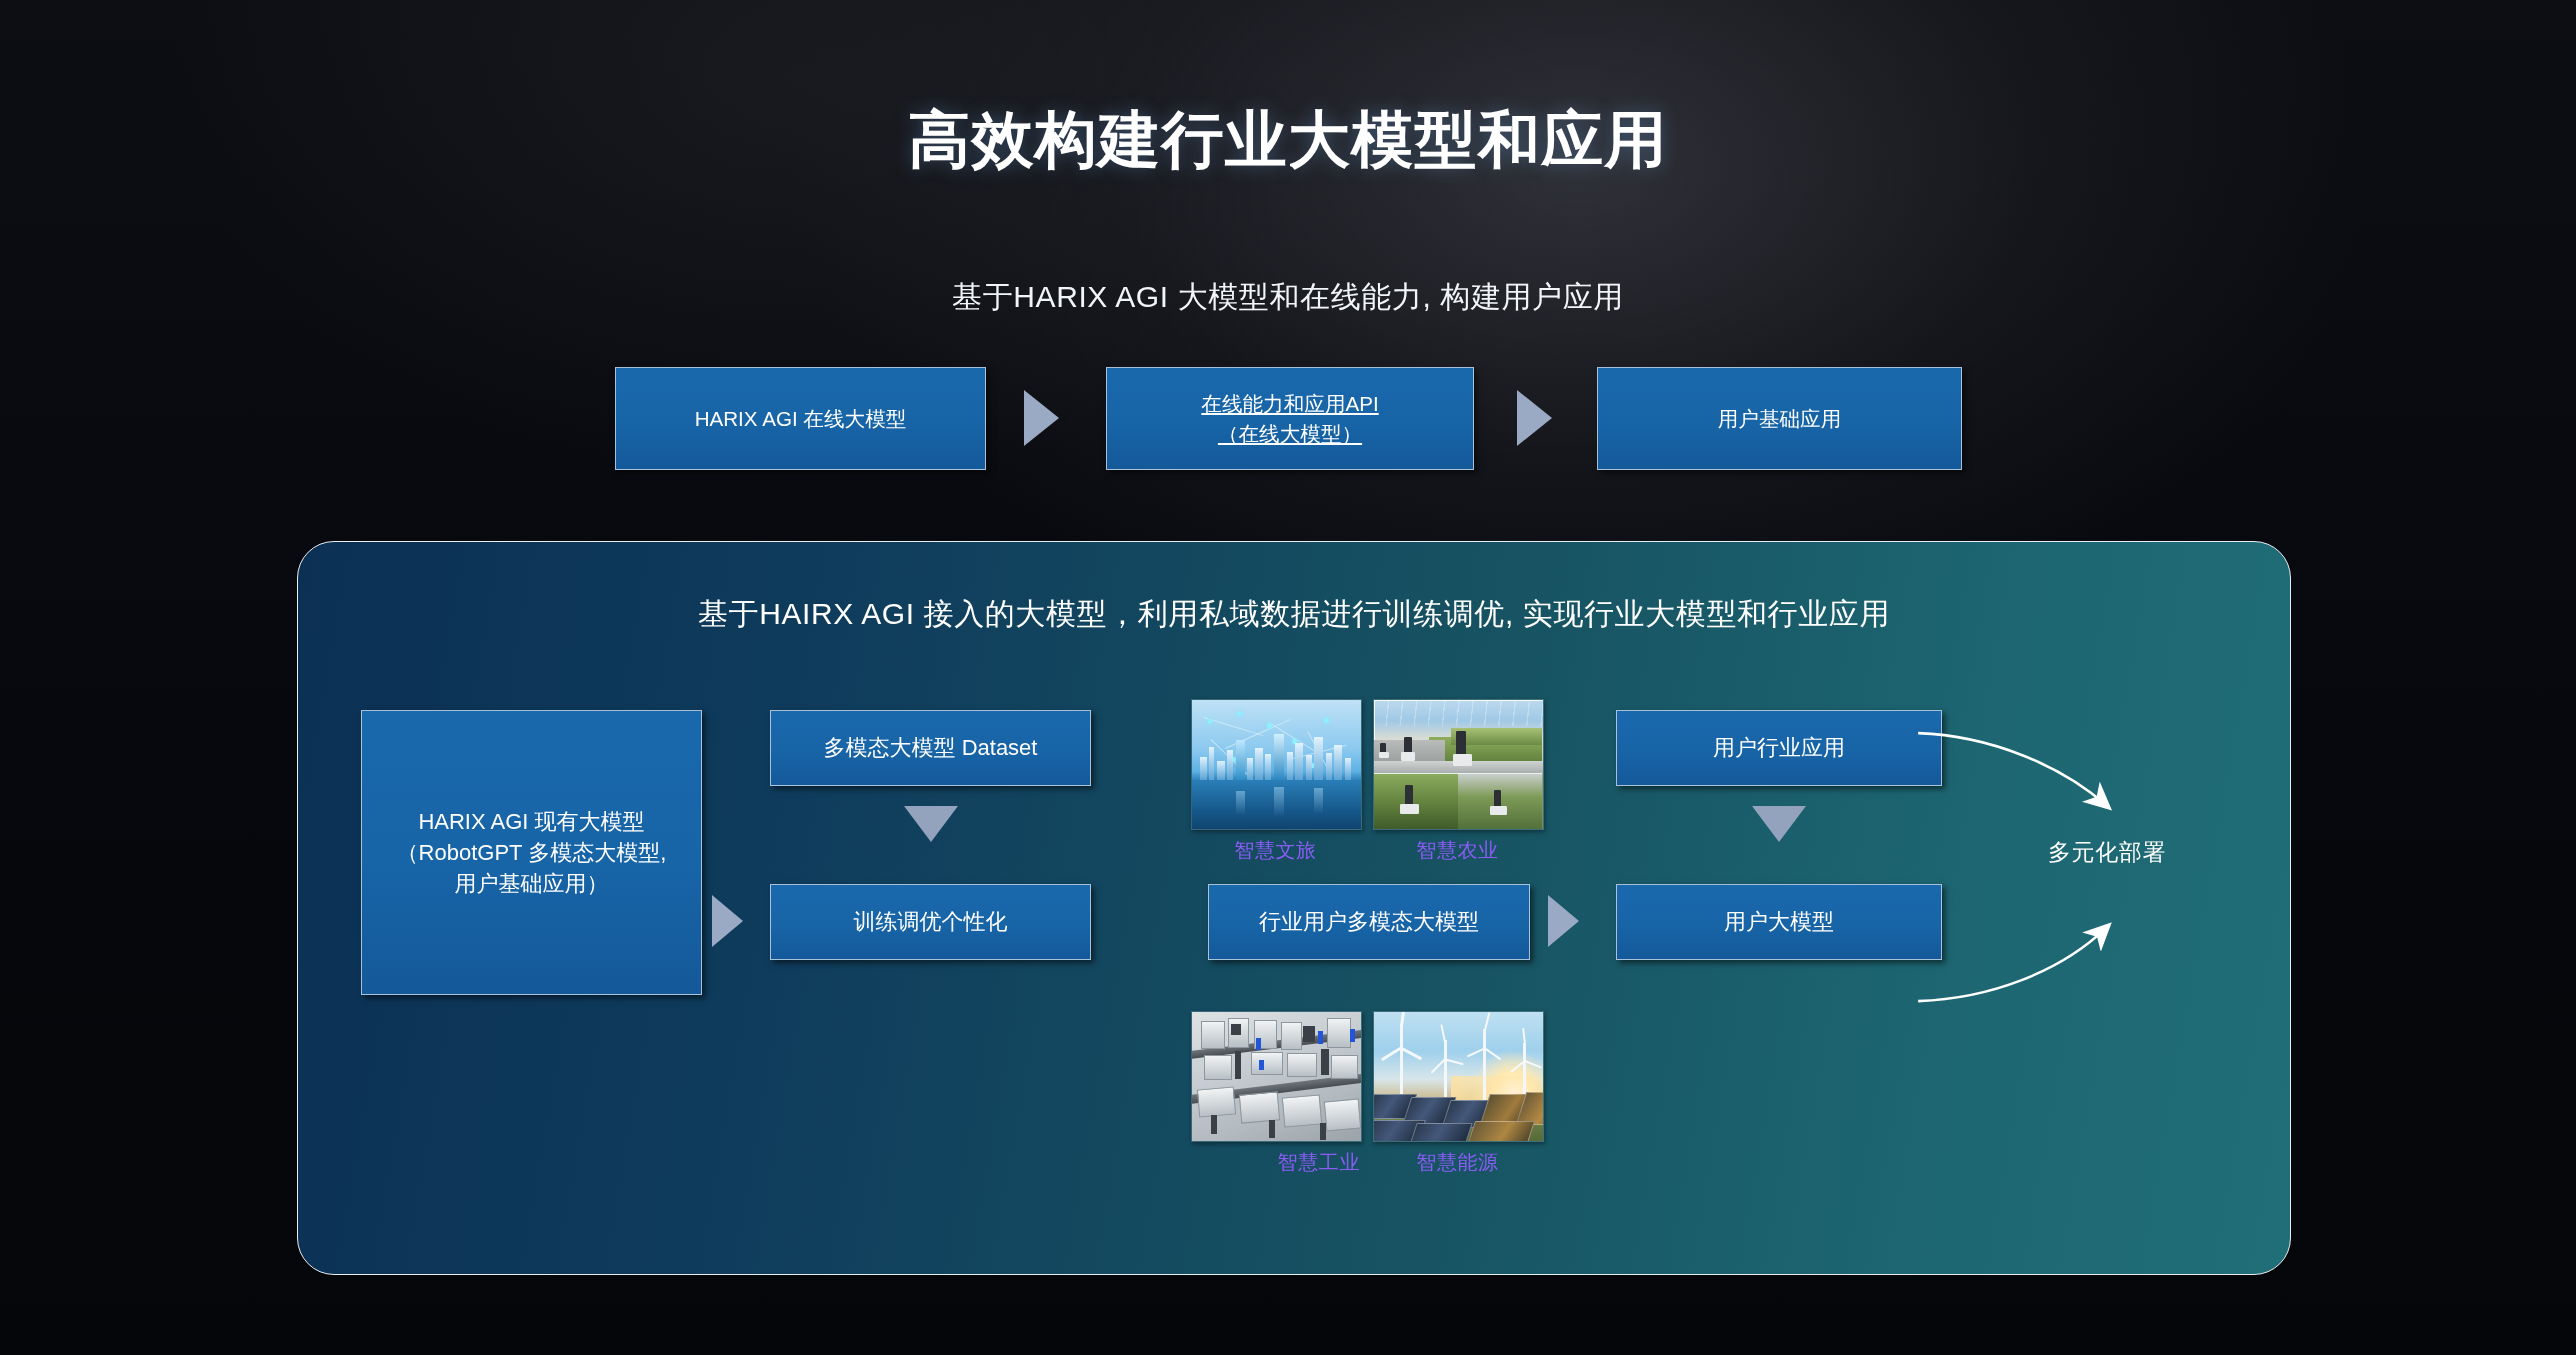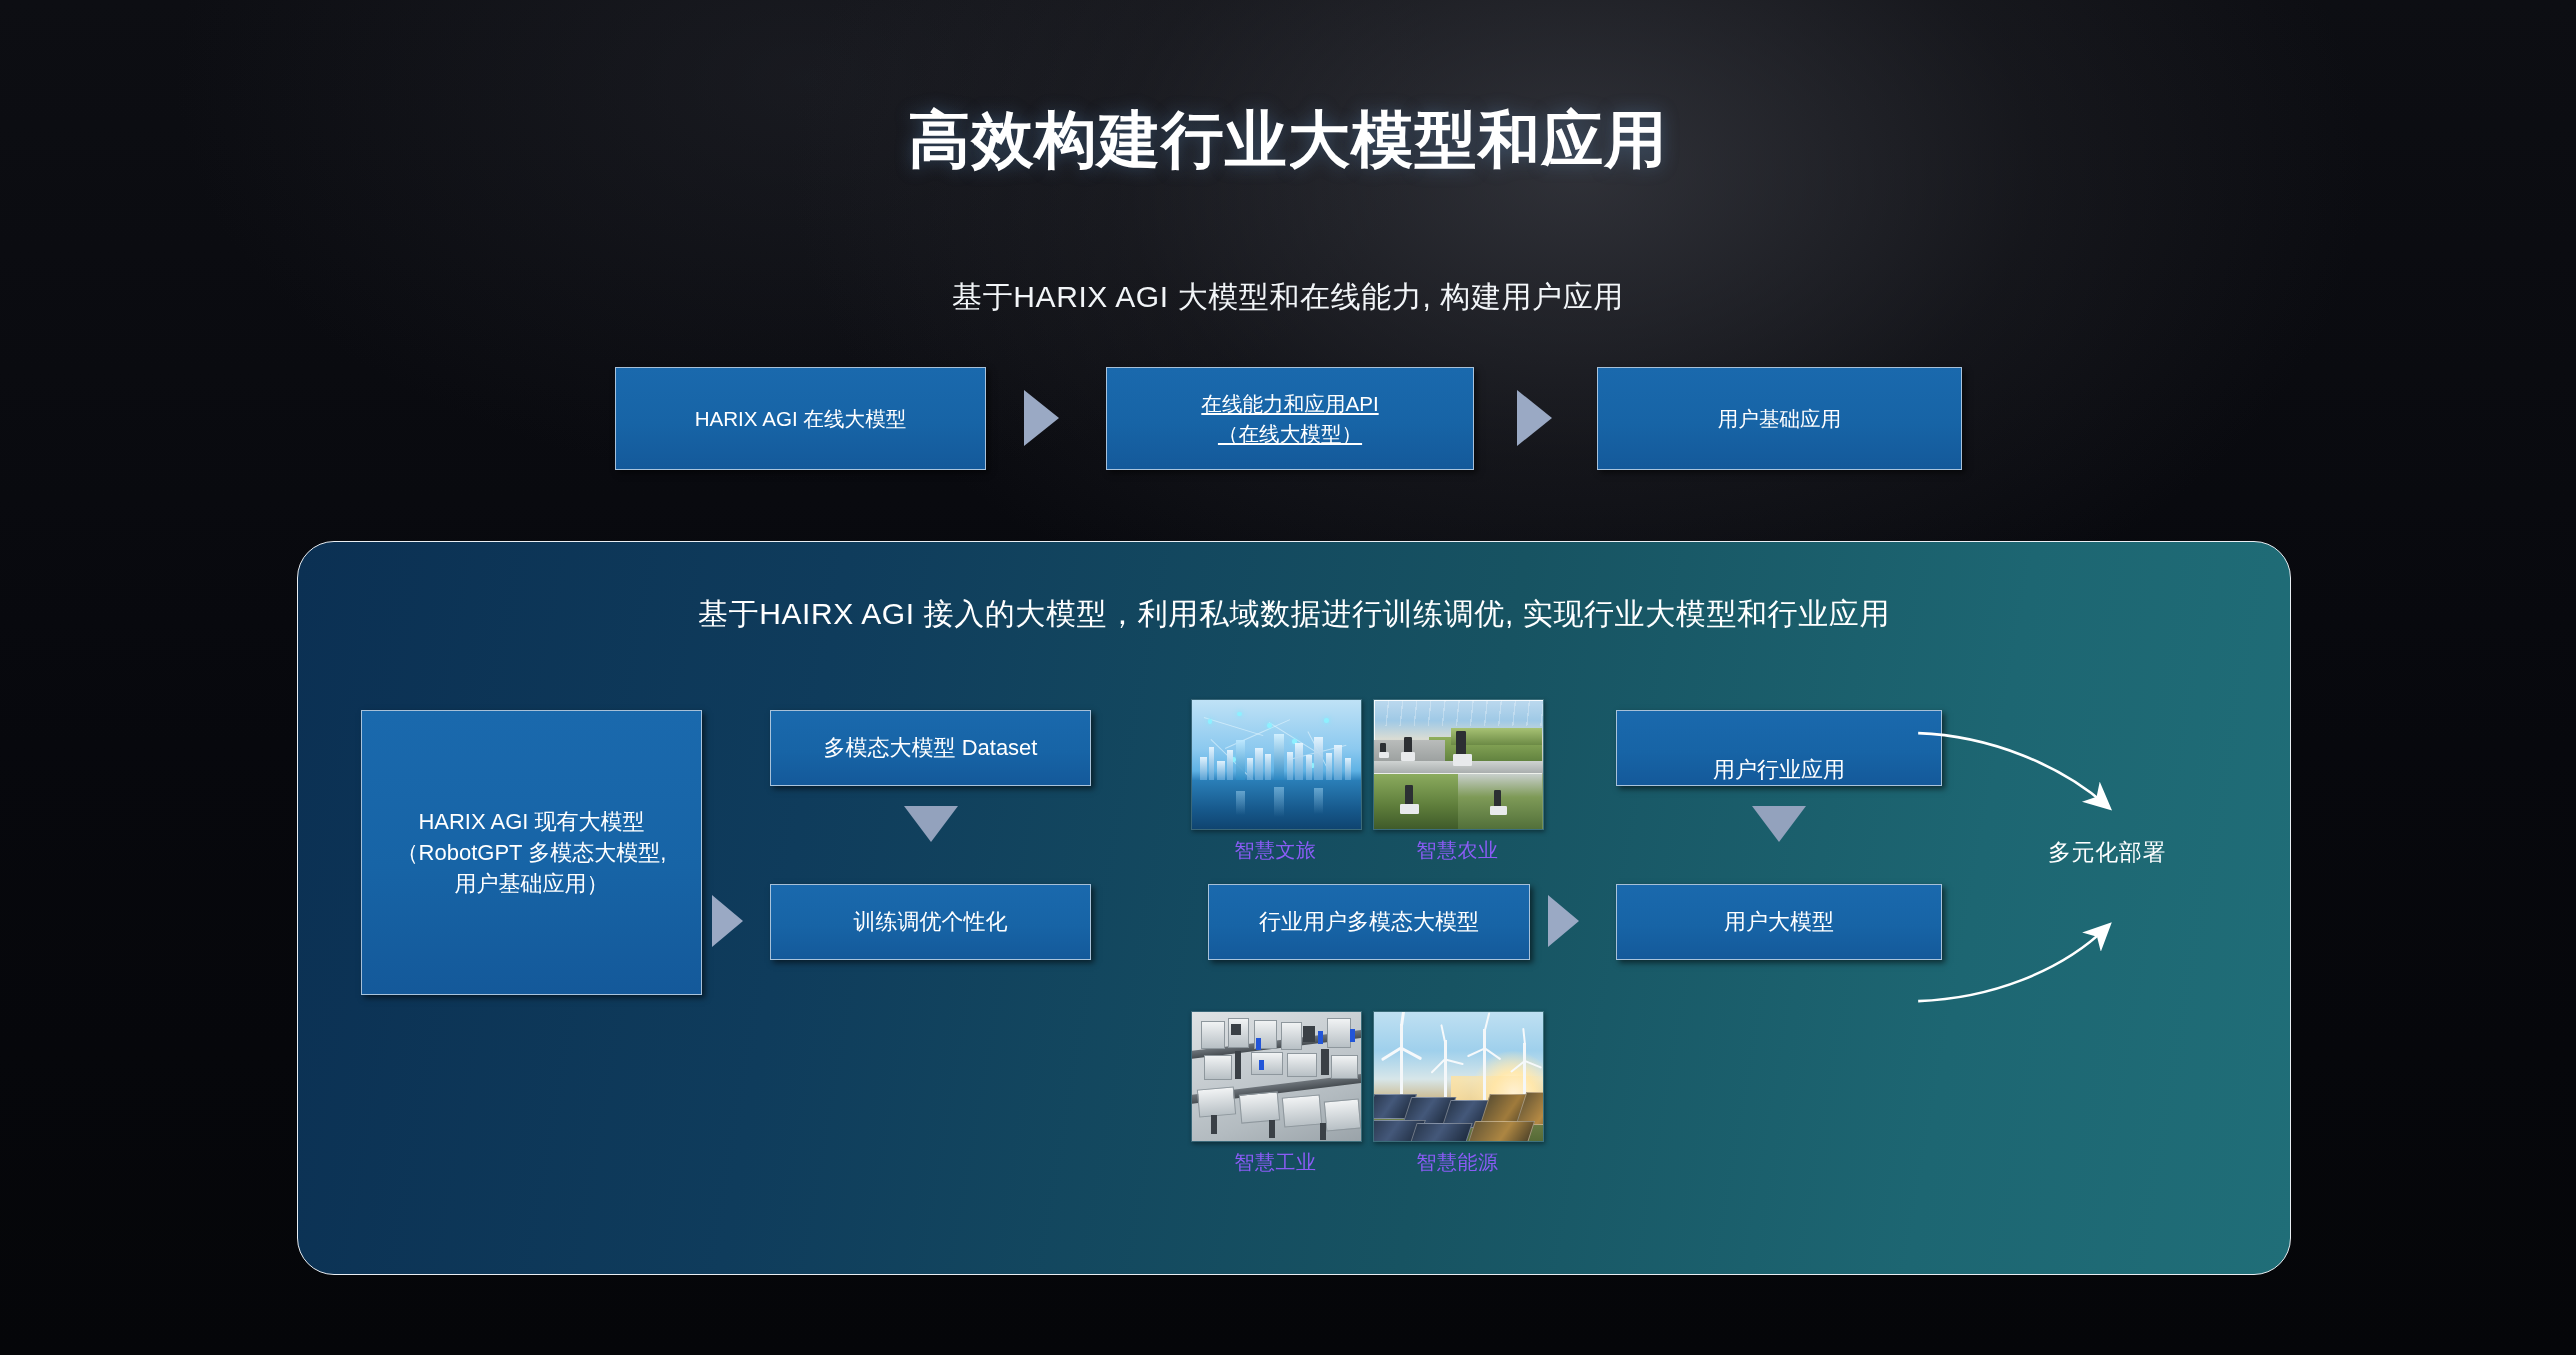--- a/index.html
+++ b/index.html
@@ -277,21 +277,21 @@
     <div class="mach" style="left:139px;top:43px;width:24.5px;height:22px;"></div>
     <div class="mach" style="left:6.4px;top:76px;width:35px;height:26px;transform:rotate(-5deg);"></div>
     <div class="mach" style="left:48px;top:81px;width:37px;height:27px;transform:rotate(-5deg);"></div>
     <div class="mach" style="left:91px;top:84px;width:36px;height:28px;transform:rotate(-5deg);"></div>
     <div class="mach" style="left:133px;top:88px;width:33px;height:28px;transform:rotate(-5deg);"></div>
     <div class="dark" style="left:19.3px;top:103px;width:5.8px;height:19.3px;"></div>
     <div class="dark" style="left:77px;top:108px;width:5.8px;height:18px;"></div>
     <div class="dark" style="left:128px;top:111px;width:5.8px;height:16.7px;"></div>
   </div>
 </div>
-<div class="thumb-cap" style="left:1191px;top:1149px;">智慧工业</div>
+<div class="thumb-cap" style="left:1191px;top:1149px;text-align:right;">智慧工业</div>
 
 <div class="thumb" style="left:1373px;top:1011px;">
   <div class="art-energy">
     <div class="sun" style="left:97px;top:39px;width:84px;height:84px;"></div>
     <div class="glow" style="left:77px;top:64px;width:103px;height:64px;"></div>
 
     <div class="mast" style="left:26px;top:11.6px;width:3.2px;height:85px;"></div>
     <div class="blade" style="left:26.4px;top:-7.7px;width:2.6px;height:22px;transform:rotate(8deg);"></div>
     <div class="blade" style="left:26.4px;top:13px;width:2.6px;height:23px;transform:rotate(118deg);"></div>
     <div class="blade" style="left:26.4px;top:13px;width:2.6px;height:23px;transform:rotate(238deg);"></div>
@@ -317,21 +317,21 @@
     <div class="panelrow" style="left:72px;top:88px;width:43px;height:26px;"></div>
     <div class="panelrow" style="left:111px;top:82px;width:45px;height:28px;background:linear-gradient(110deg,#5f5234,#a07b3c 55%,#4c4026);"></div>
     <div class="panelrow" style="left:147px;top:80px;width:45px;height:31px;background:linear-gradient(110deg,#6b5a37,#b58a44 55%,#55472a);"></div>
     <div class="panelrow" style="left:-6.4px;top:108px;width:52px;height:22px;"></div>
     <div class="panelrow" style="left:39px;top:111px;width:54px;height:20.6px;"></div>
     <div class="panelrow" style="left:97px;top:109px;width:58px;height:23px;background:linear-gradient(110deg,#6a5a38,#ad8642 55%,#4f4329);"></div>
   </div>
 </div>
 <div class="thumb-cap" style="left:1373px;top:1149px;">智慧能源</div>
 
-<div class="fbox" style="left:1616px;top:710px;width:326px;height:76px;font-size:22px;align-items:flex-end;">
+<div class="fbox" style="left:1616px;top:710px;width:326px;height:76px;font-size:22px;">
   <span>用户行业应用</span>
 </div>
 
 <div class="tri-down" style="left:1752px;top:806px;"></div>
 
 <div class="fbox" style="left:1616px;top:884px;width:326px;height:76px;font-size:22px;">
   <span>用户大模型</span>
 </div>
 
 <svg class="arrows" viewBox="0 0 520 430">

